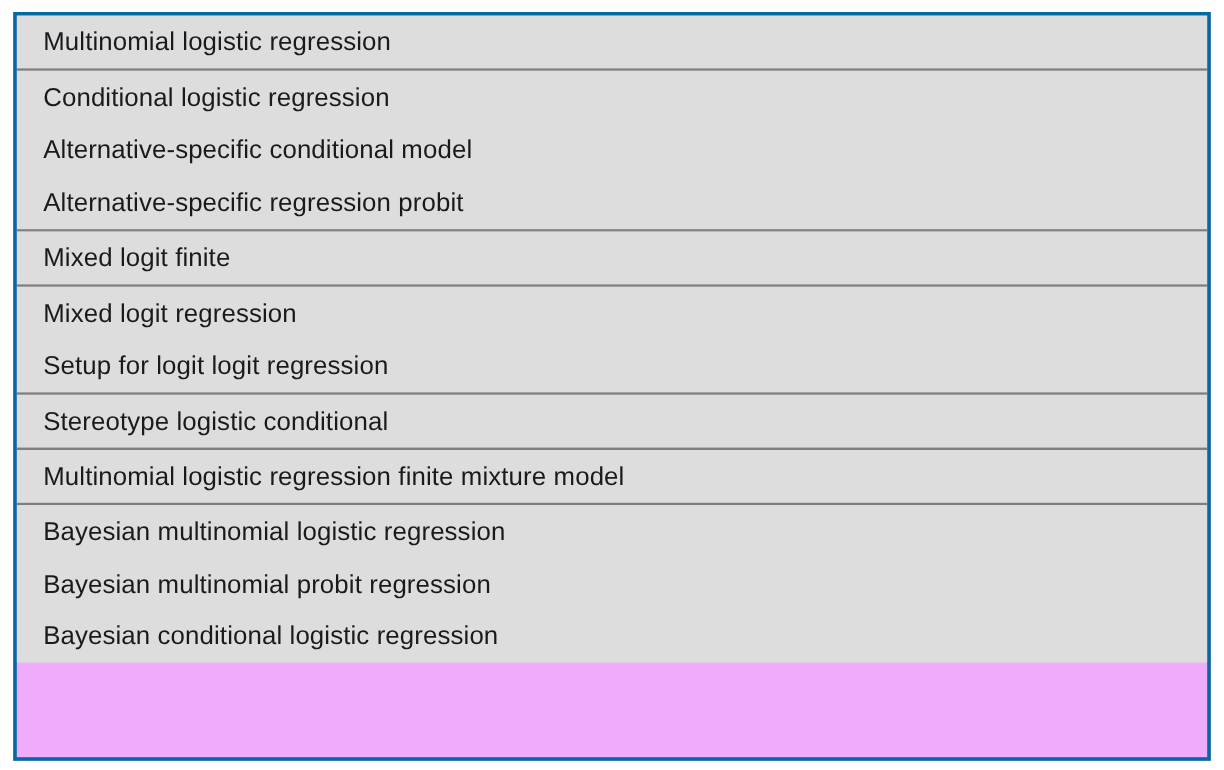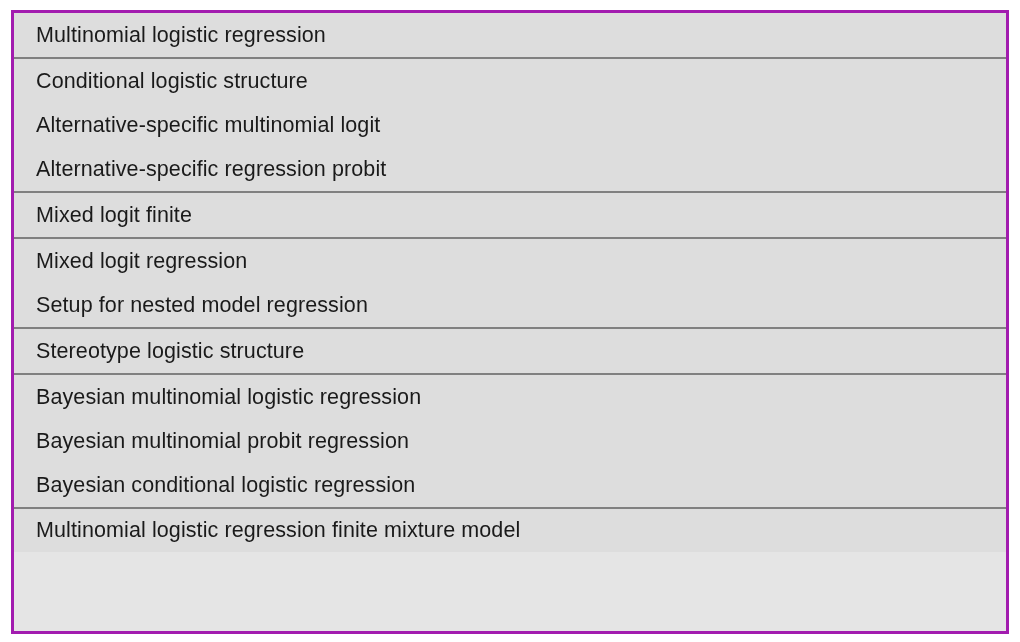--- a/index.html
+++ b/index.html
@@ -23,22 +23,22 @@
   }
 
   
   .menu-table {
     position: absolute;
     left: 11px;
     top: 10px;
     width: 998px;
     height: 624px;
     box-sizing: border-box;
-    border: 3px solid #a21caf;
-    background: #e5e5e5;
+    border: 3px solid #0369a1;
+    background: #f0abfc;
     overflow: hidden;
   }
 
   .group {
     background: #dddddd;
   }
 
   
   .group + .group {
     border-top: 2px solid #808080;
@@ -69,43 +69,43 @@
 
 <div id="page">
 
   <div class="menu-table">
 
     <div class="group">
       <div class="menu-row">Multinomial logistic regression</div>
     </div>
 
     <div class="group">
-      <div class="menu-row">Conditional logistic structure</div>
-      <div class="menu-row">Alternative-specific multinomial logit</div>
+      <div class="menu-row">Conditional logistic regression</div>
+      <div class="menu-row">Alternative-specific conditional model</div>
       <div class="menu-row">Alternative-specific regression probit</div>
     </div>
 
     <div class="group">
       <div class="menu-row">Mixed logit finite</div>
     </div>
 
     <div class="group">
       <div class="menu-row">Mixed logit regression</div>
-      <div class="menu-row">Setup for nested model regression</div>
+      <div class="menu-row">Setup for logit logit regression</div>
     </div>
 
     <div class="group">
-      <div class="menu-row">Stereotype logistic structure</div>
+      <div class="menu-row">Stereotype logistic conditional</div>
+    </div>
+
+    <div class="group">
+      <div class="menu-row">Multinomial logistic regression finite mixture model</div>
     </div>
 
     <div class="group">
       <div class="menu-row">Bayesian multinomial logistic regression</div>
       <div class="menu-row">Bayesian multinomial probit regression</div>
       <div class="menu-row">Bayesian conditional logistic regression</div>
     </div>
 
-    <div class="group">
-      <div class="menu-row">Multinomial logistic regression finite mixture model</div>
-    </div>
-
   </div>
 
 </div>
 
 </body></html>

